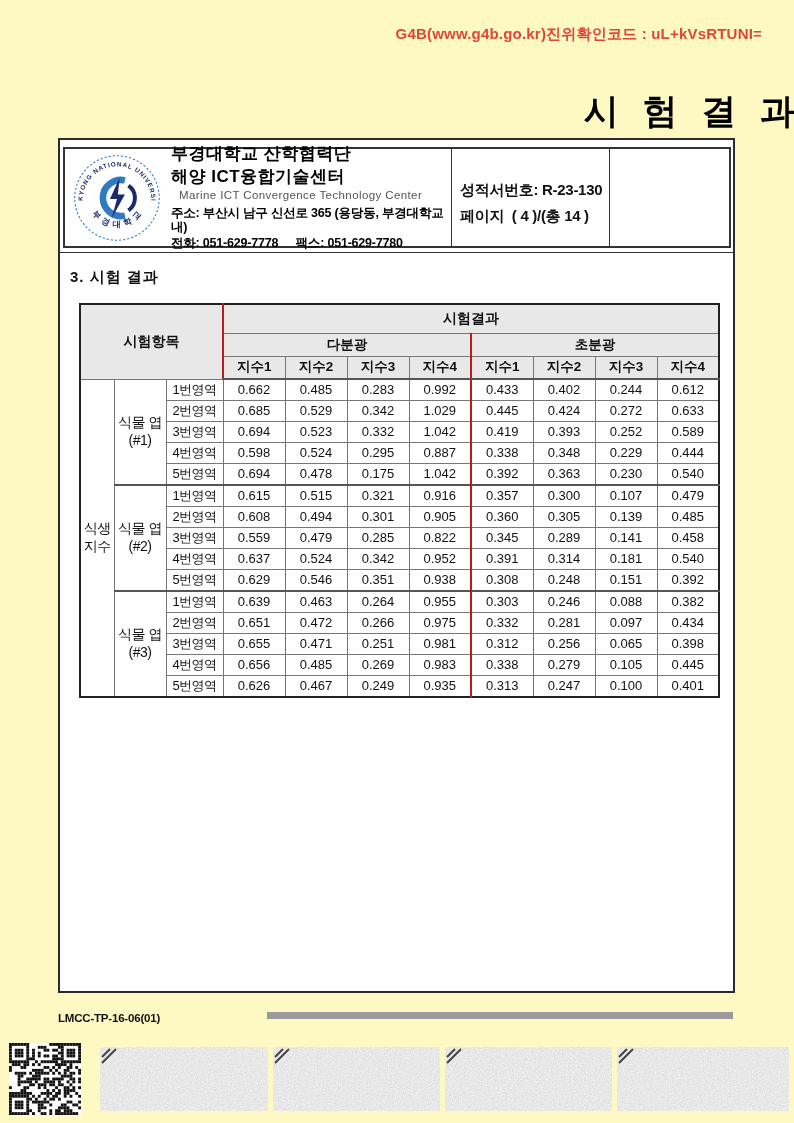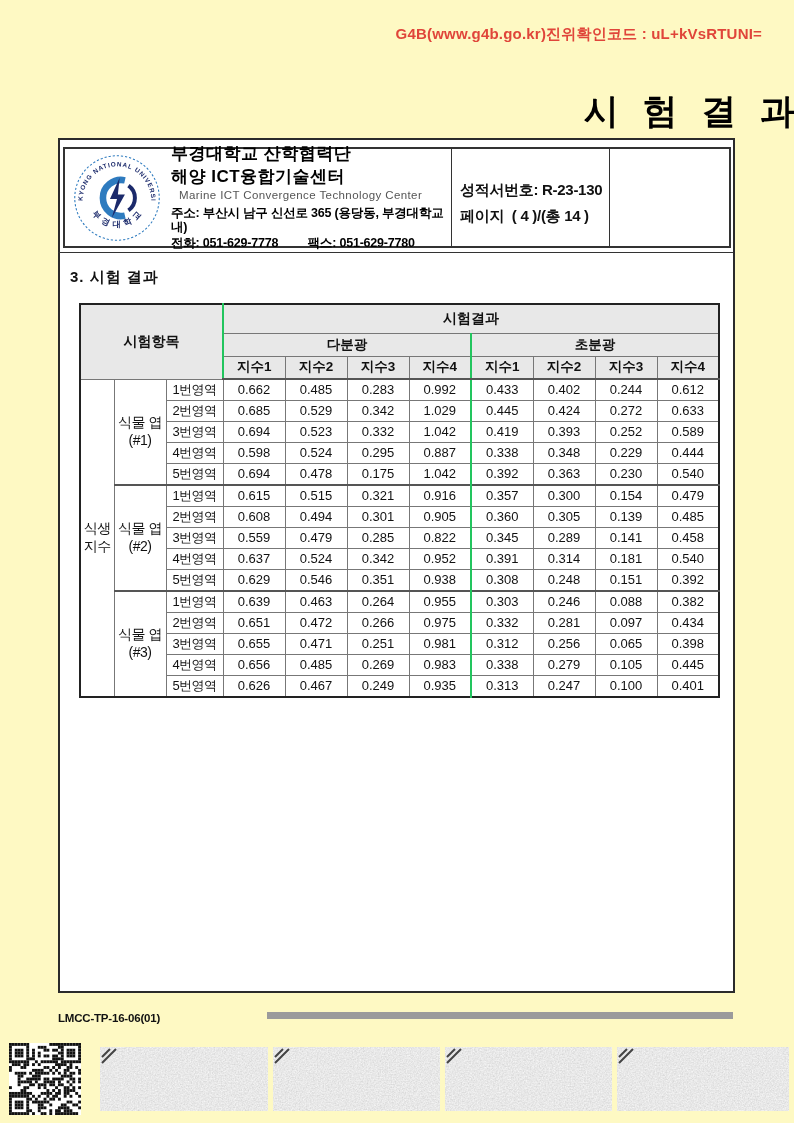--- a/index.html
+++ b/index.html
@@ -20,37 +20,37 @@
   .hcell.left{width:386px;display:flex;align-items:center;padding:4px 0 4px 8px;}
   .hcell.mid{width:158px;border-left:1px solid #333;padding:32px 0 0 8px;}
   .hcell.right{flex:1;border-left:1px solid #333;}
   .hdr-sep{position:absolute;left:-2px;top:112px;width:675px;height:1px;background:#333;}
 
   .logo{flex:0 0 auto;}
   .orginfo{margin-left:10px;line-height:1.15;}
   .org-ko{font-size:17px;font-weight:bold;color:#000;letter-spacing:.5px;margin-bottom:3px;}
   .org-en{font-size:11.5px;color:#555;letter-spacing:.4px;margin:2px 0 3px 8px;}
   .org-sm{font-size:12.5px;font-weight:bold;color:#000;margin-top:2px;letter-spacing:-0.2px;}
-  .org-sm .fax{margin-left:26px;}
+  .org-sm .fax{margin-left:14px;}
   .repline{font-size:15px;font-weight:bold;margin-bottom:7px;letter-spacing:-0.3px;white-space:nowrap;}
 
   .section-title{position:absolute;left:10px;top:128px;font-size:15px;font-weight:bold;letter-spacing:1px;}
 
   table.results{position:absolute;left:19px;top:163px;border-collapse:collapse;table-layout:fixed;
                 width:640px;font-size:13px;}
   .results th,.results td{border:1px solid #777;text-align:center;vertical-align:middle;
                 padding:1px 0;box-sizing:border-box;overflow:hidden;white-space:nowrap;}
   .results thead th{background:#e8e8e8;font-weight:bold;font-size:13.5px;}
   .results .r1 th{height:29px;font-size:14px;}
   .results .r2 th,.results .r3 th{height:23px;}
   .results tbody td,.results tbody th{height:21px;background:#fff;font-weight:normal;}
   .results .num{font-size:13px;}
   .results .region{font-size:13px;letter-spacing:-0.5px;}
   .results .vlabel,.results .glabel{white-space:pre-line;line-height:1.25;font-size:14px;letter-spacing:-0.5px;}
-  .results .hs{border-left:2px solid #22c55e;}
+  .results .hs{border-left:2px solid #b91c1c;}
   .results tr.grp-start td,.results tr.grp-start th{border-top:2px solid #555;}
   .results{border:2px solid #222;}
   .results thead tr.r3 th{border-bottom:2px solid #555;}
 
   .doccode{position:absolute;left:58px;top:1012px;font-size:11.5px;font-weight:bold;letter-spacing:-0.2px;}
   .graybar{position:absolute;left:267px;top:1012px;width:466px;height:7px;background:#9b9b9b;}
   .qr{position:absolute;left:8px;top:1043px;}
   .strip{position:absolute;top:1047px;}
   .s1{left:100px;} .s2{left:273px;} .s3{left:445px;} .s4{left:617px;}
 </style>
@@ -207,21 +207,21 @@
           <tr class="grp-start">
             <th class="glabel" rowspan="5">식물 엽
 (#2)</th>
             <td class="region">1번영역</td>
             <td class="num">0.615</td>
             <td class="num">0.515</td>
             <td class="num">0.321</td>
             <td class="num">0.916</td>
             <td class="num hs">0.357</td>
             <td class="num">0.300</td>
-            <td class="num">0.154</td>
+            <td class="num">0.107</td>
             <td class="num">0.479</td>
           </tr>
           <tr>
             <td class="region">2번영역</td>
             <td class="num">0.608</td>
             <td class="num">0.494</td>
             <td class="num">0.301</td>
             <td class="num">0.905</td>
             <td class="num hs">0.360</td>
             <td class="num">0.305</td>

